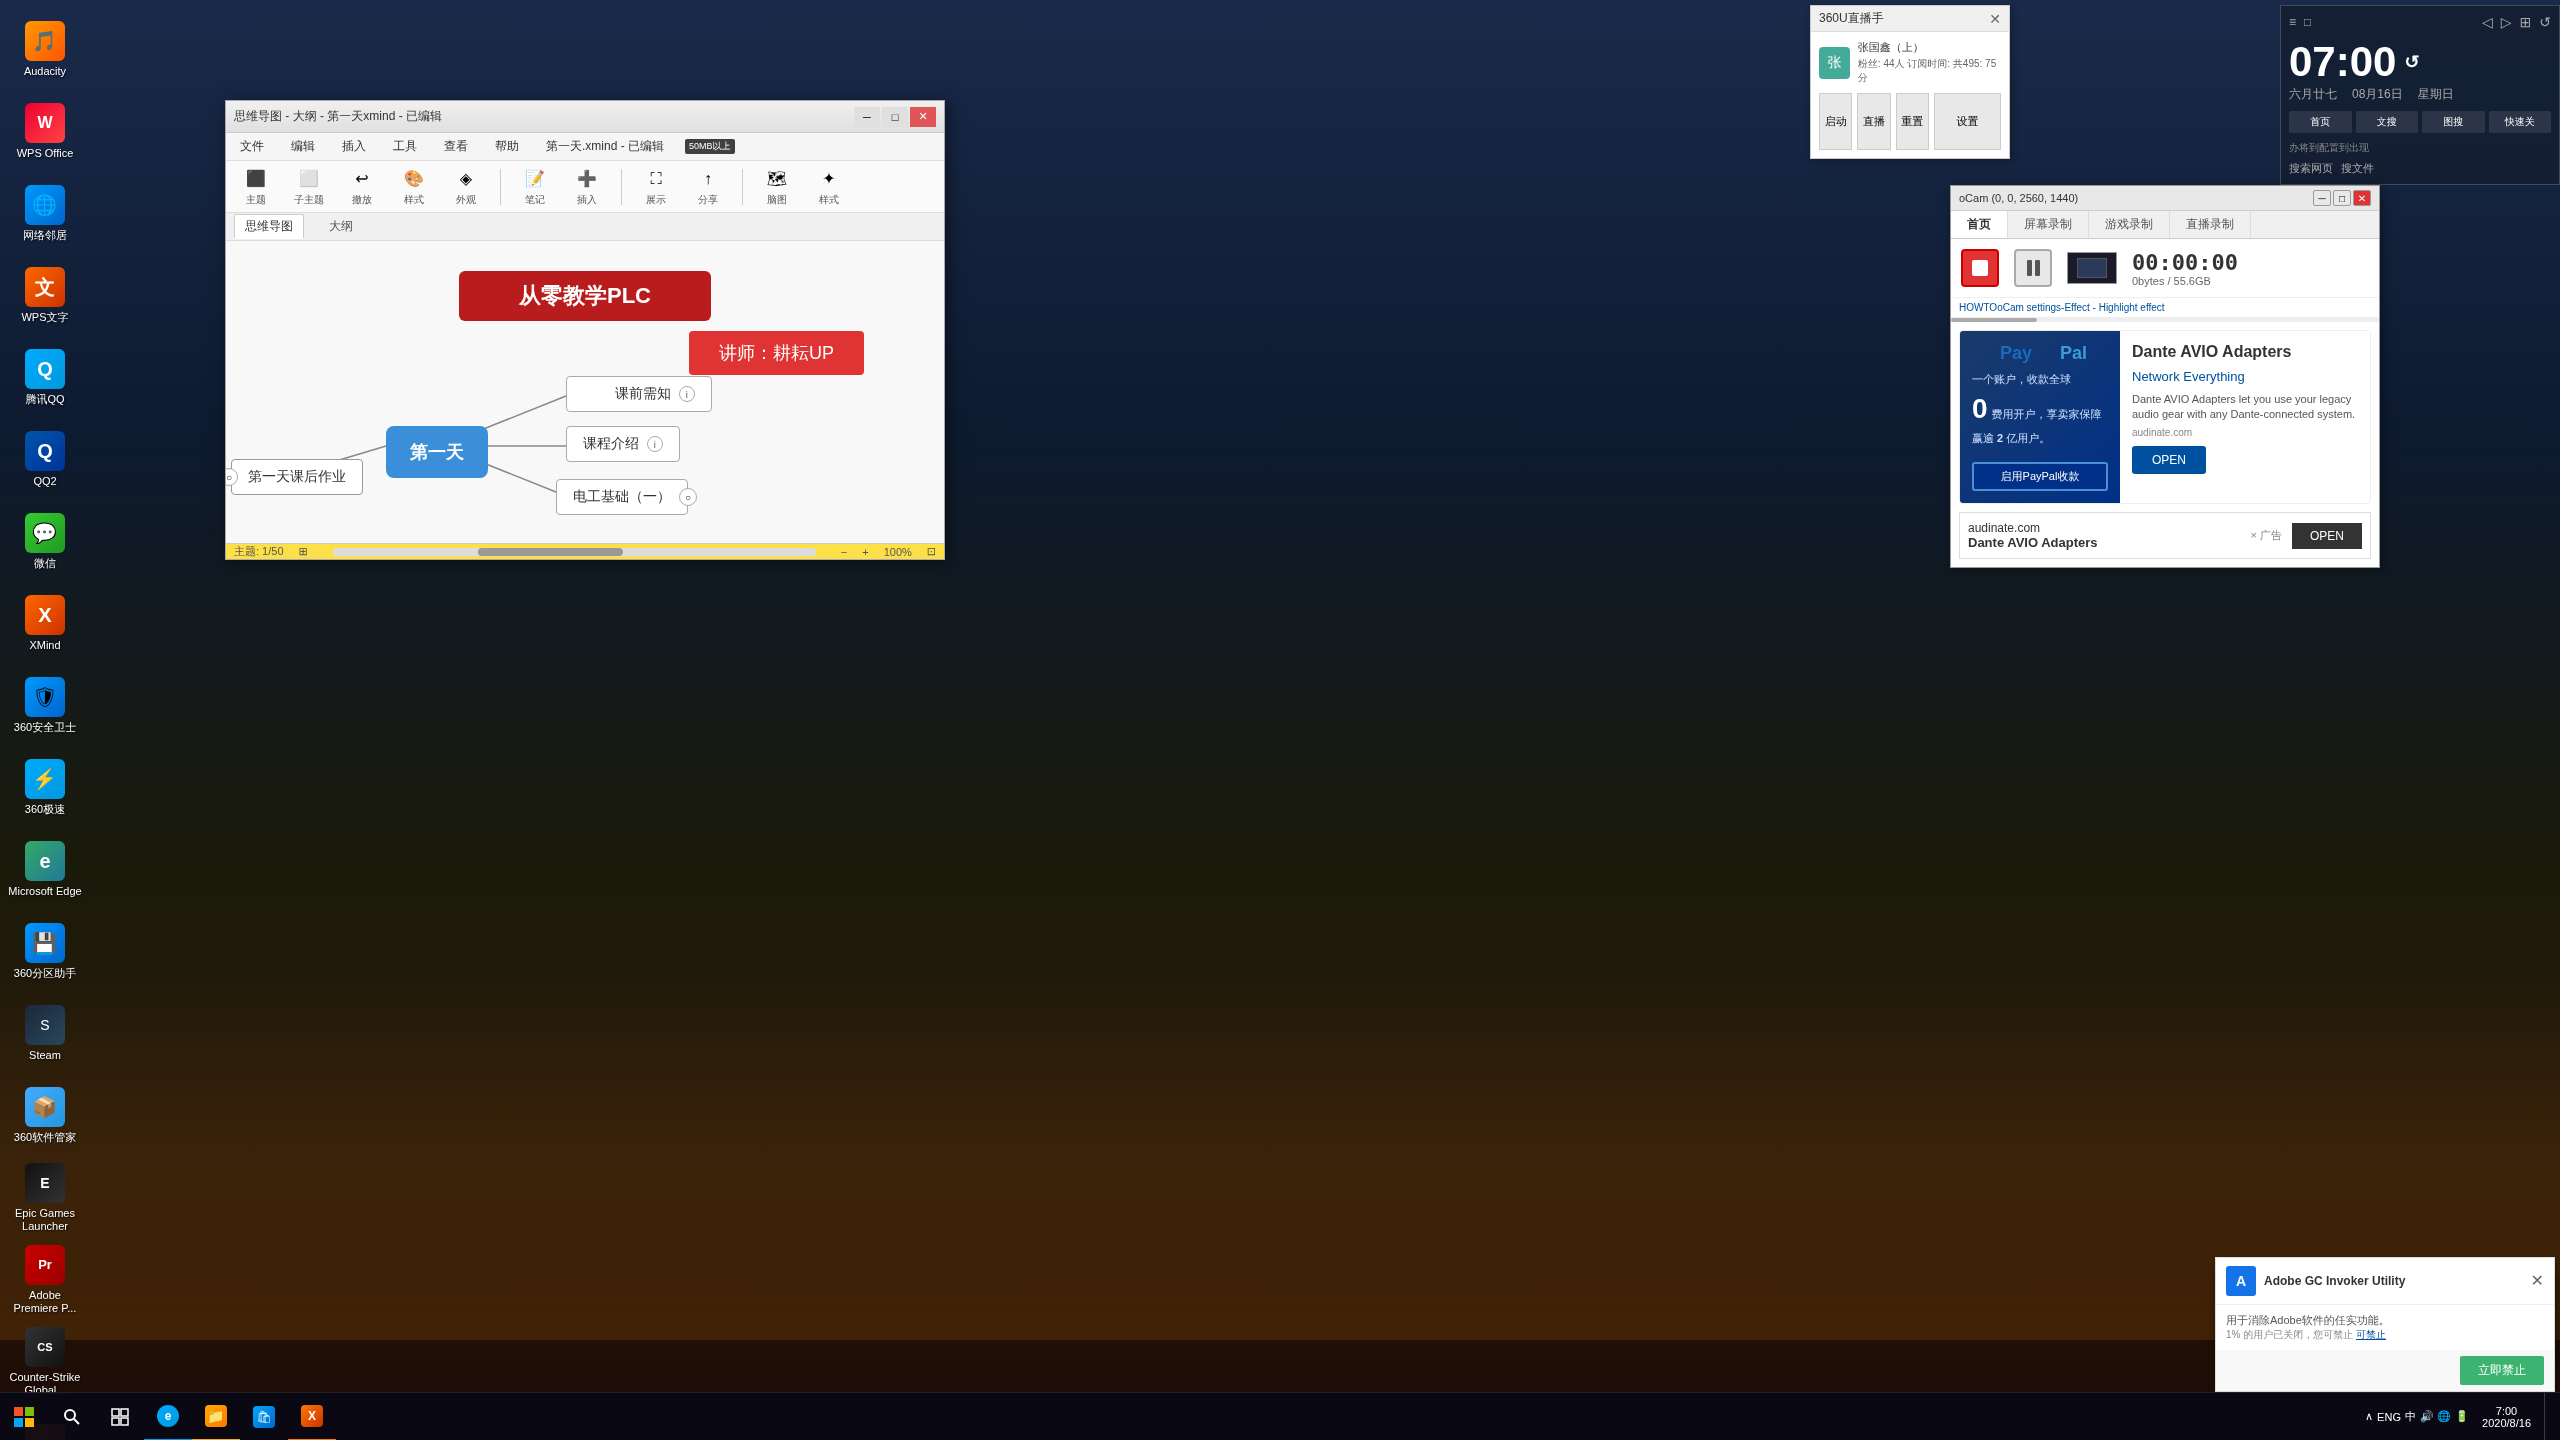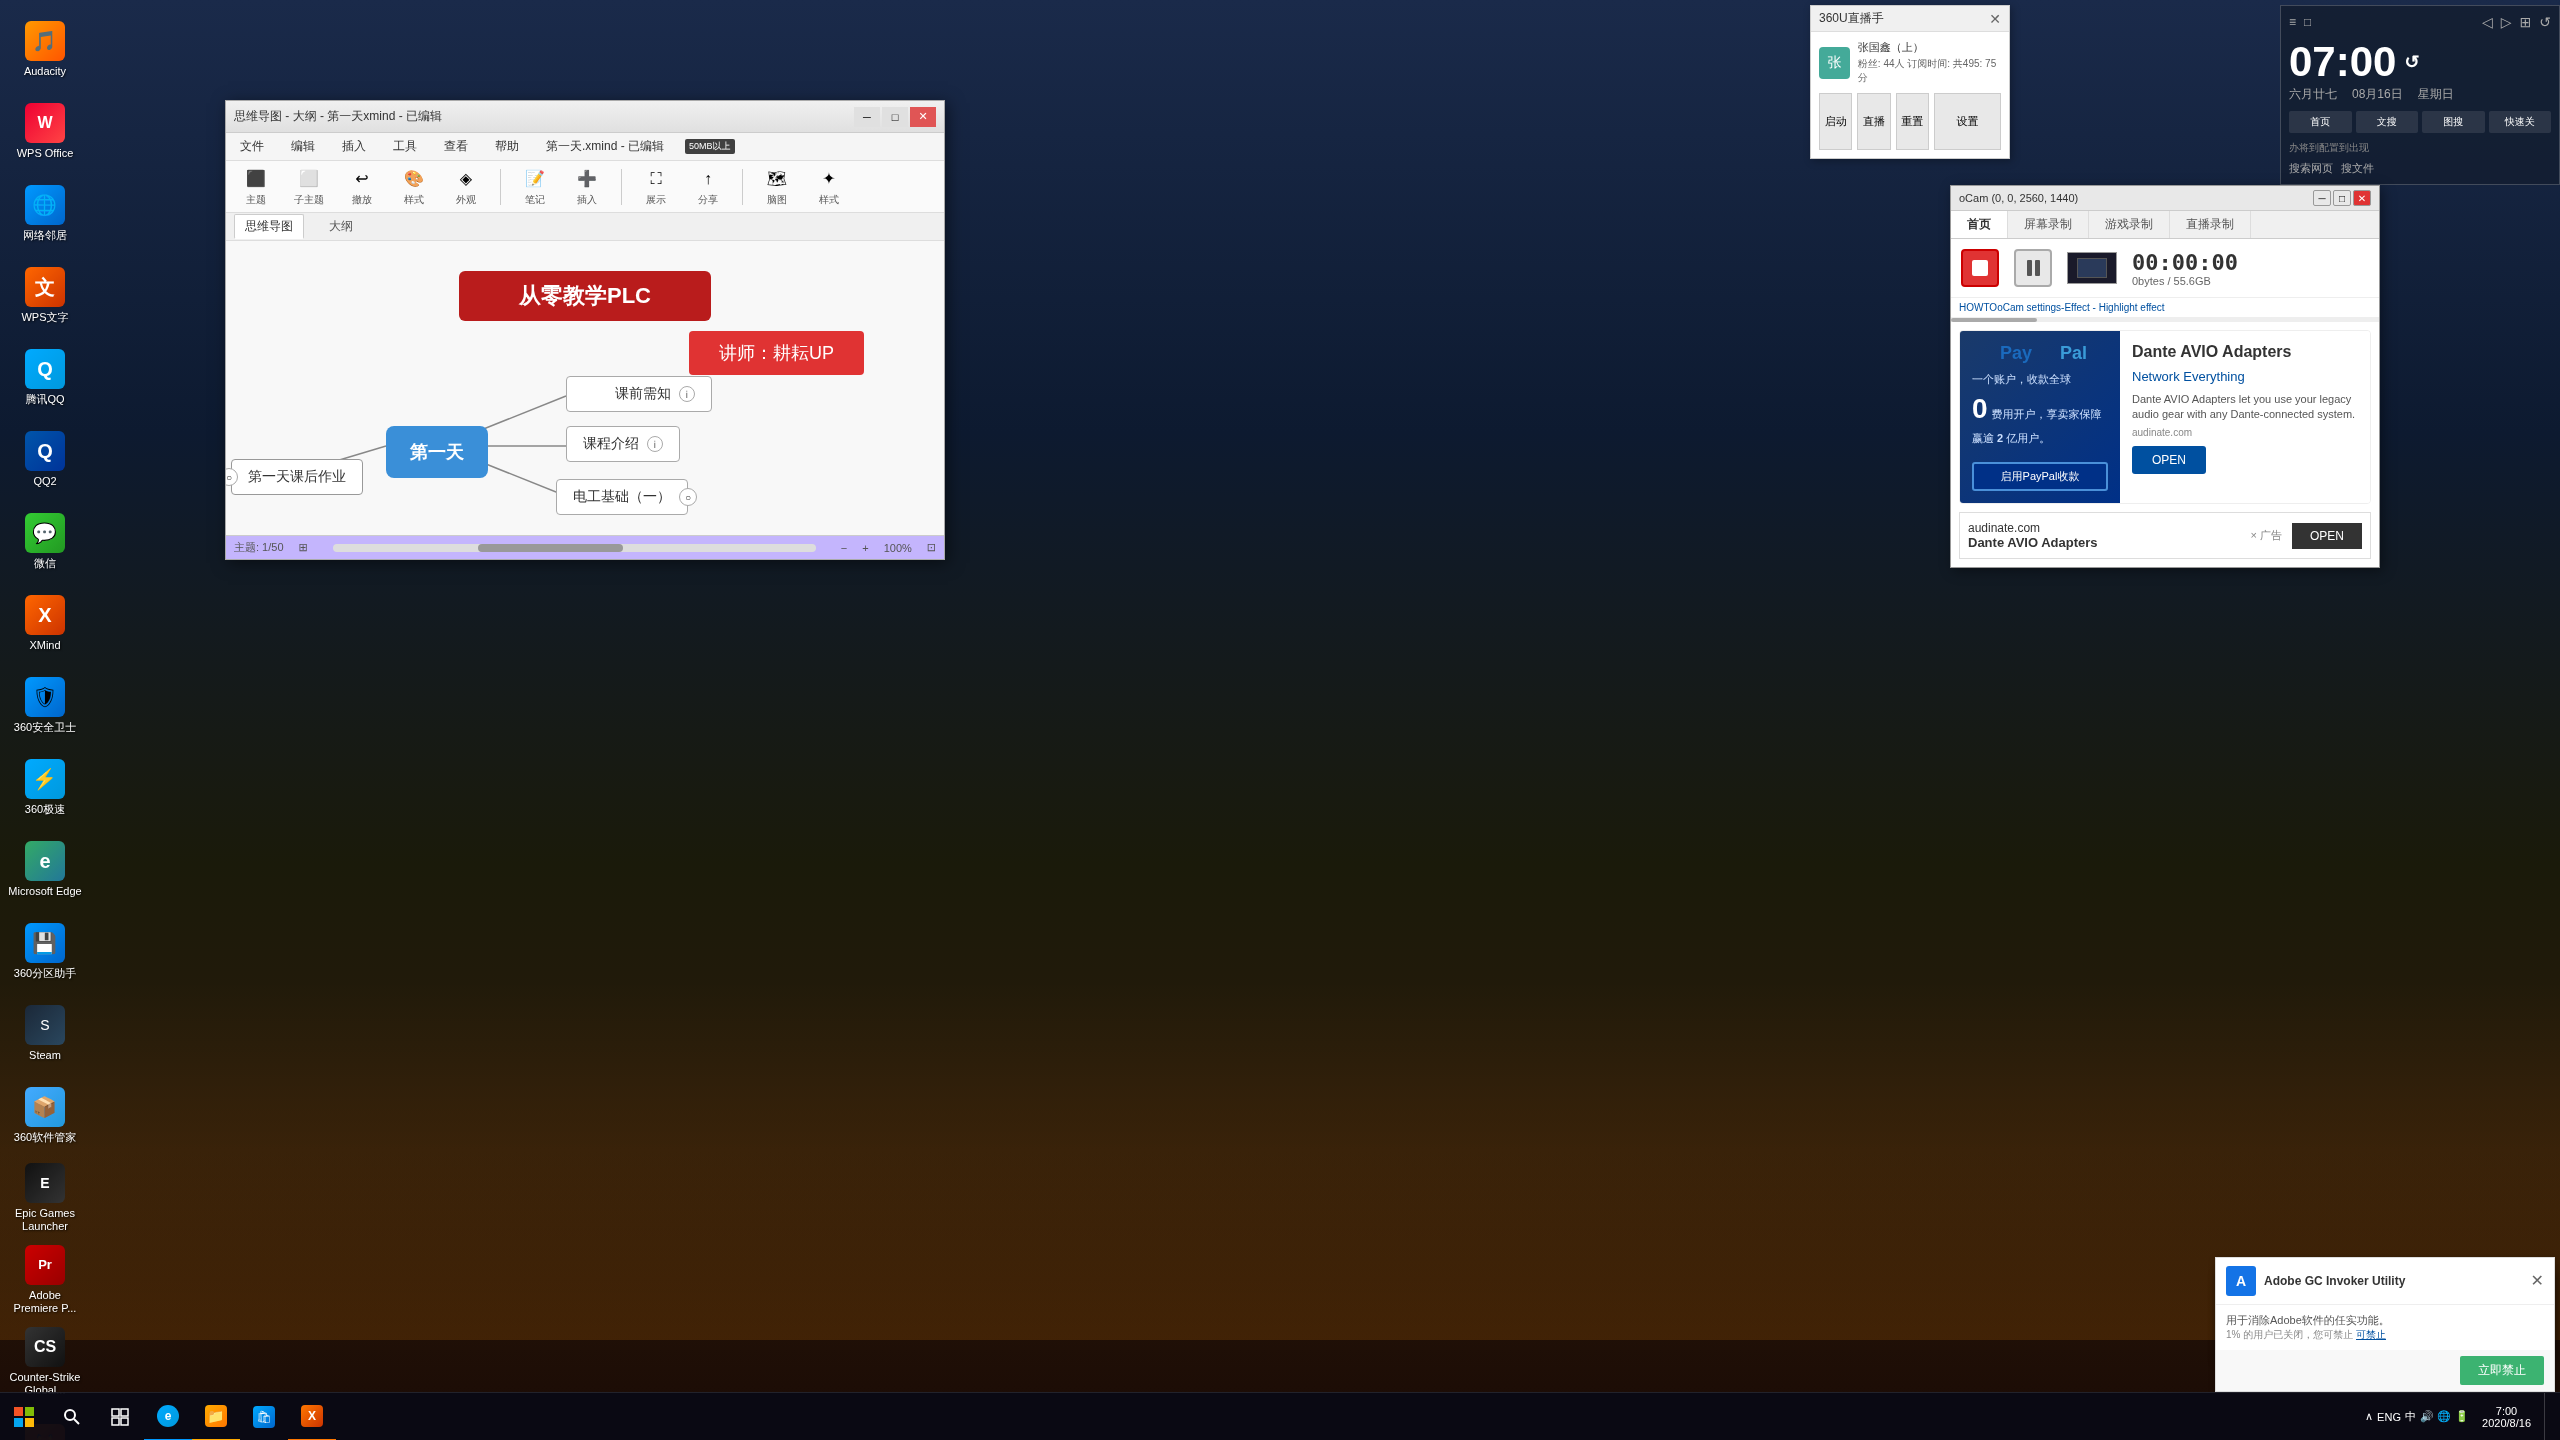--- a/index.html
+++ b/index.html
@@ -341,22 +341,22 @@
       position: absolute;
       border: 1.5px solid #999;
       background: white;
       padding: 8px 16px;
       border-radius: 4px;
       font-size: 14px;
       color: #333;
     }
 
     .window-statusbar {
-      height: 24px;
-      background: #c4b5fd;
+      height: 16px;
+      background: #fde047;
       border-top: 1px solid #ccc;
       display: flex;
       align-items: center;
       padding: 0 8px;
       gap: 15px;
       font-size: 11px;
       color: #555;
     }
 
     .statusbar-scrollbar {
@@ -1039,21 +1039,21 @@
       </div>
       <div class="desktop-icon">
         <div class="icon-img icon-epicgames" style="color:white;font-weight:bold;font-size:14px;">E</div>
         <span class="icon-label">Epic Games Launcher</span>
       </div>
       <div class="desktop-icon">
         <div class="icon-img icon-adobe" style="color:white;font-weight:bold;font-size:13px;">Pr</div>
         <span class="icon-label">Adobe Premiere P...</span>
       </div>
       <div class="desktop-icon">
-        <div class="icon-img icon-counter" style="color:white;font-weight:bold;font-size:16px;">CS</div>
+        <div class="icon-img icon-counter" style="color:white;font-weight:bold;font-size:11px;">CS</div>
         <span class="icon-label">Counter-Strike Global...</span>
       </div>
       <div class="desktop-icon">
         <div class="icon-img icon-firefox">🦊</div>
 
       </div>
 
     </div>
   </div>
 

